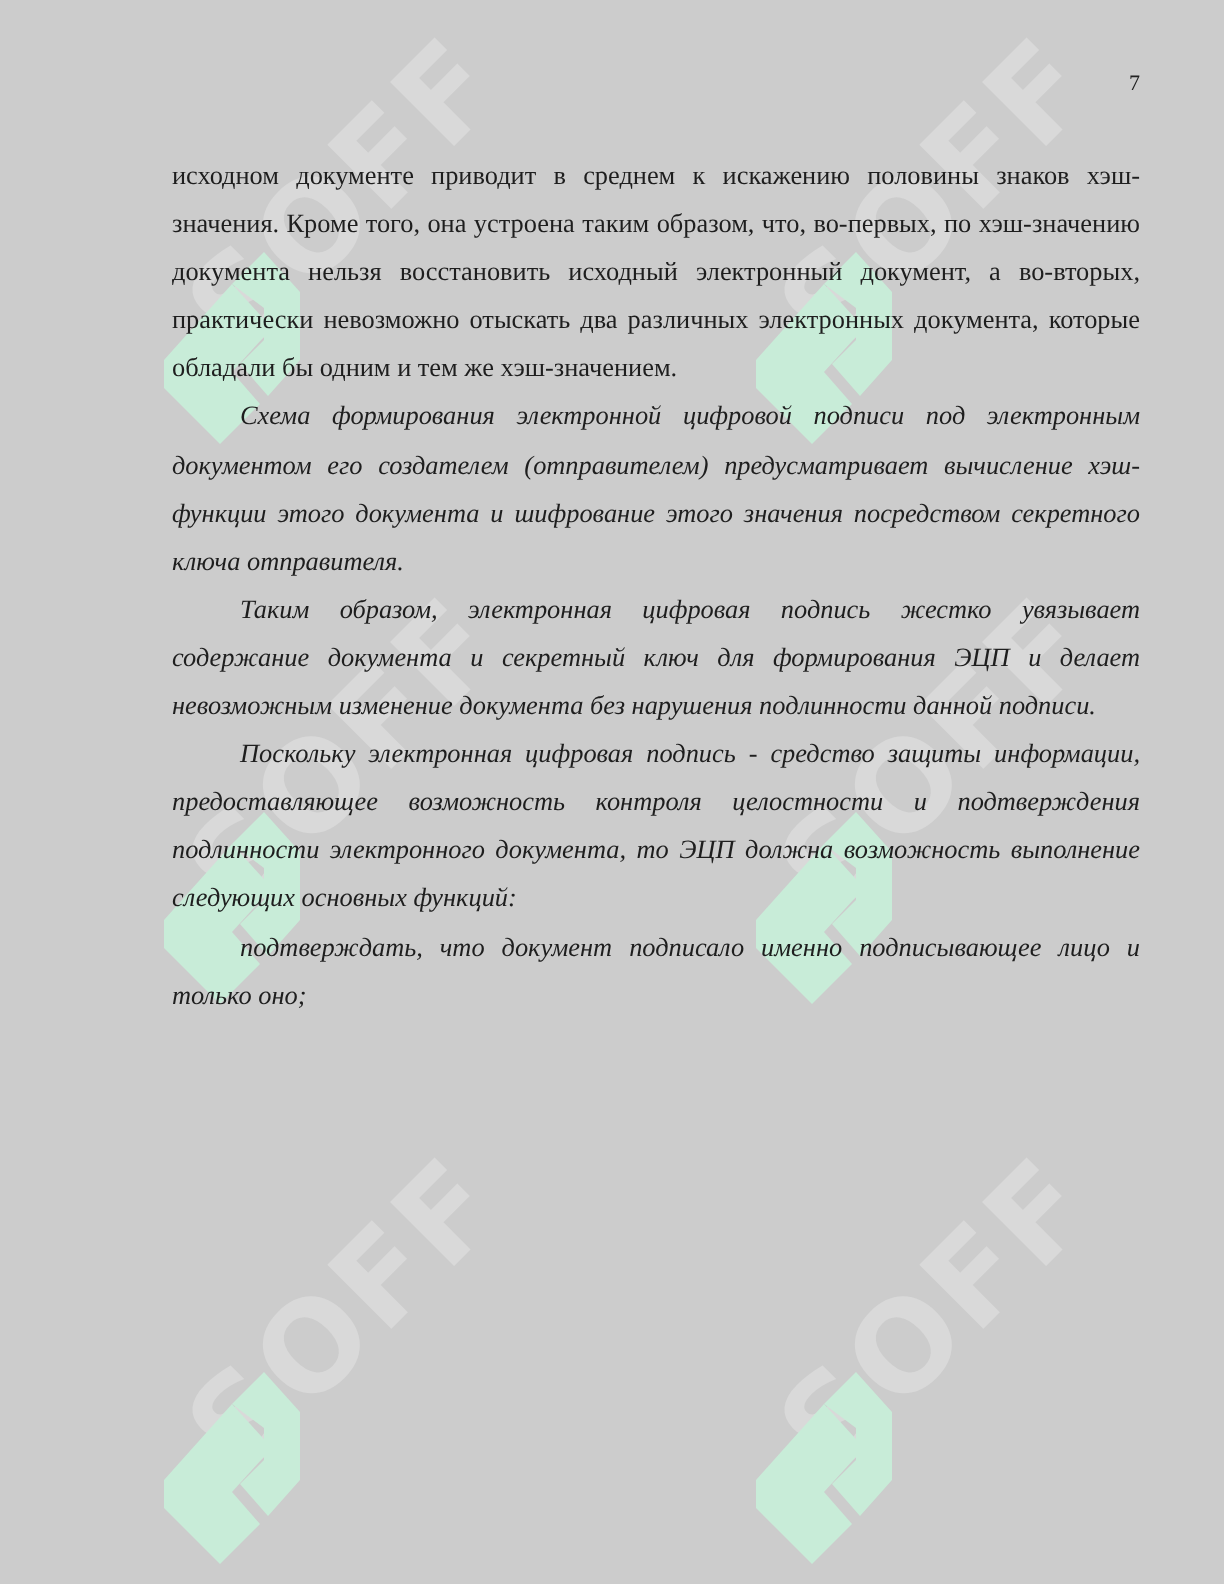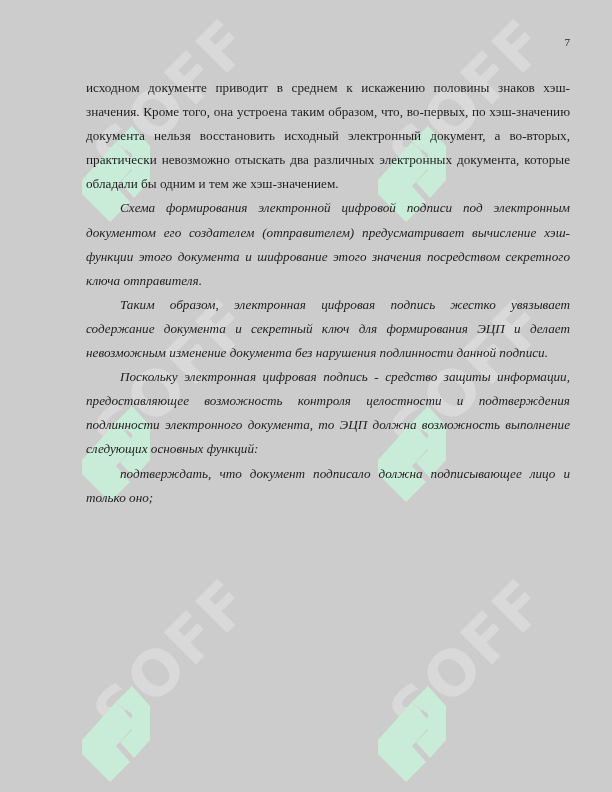--- a/index.html
+++ b/index.html
@@ -81,15 +81,15 @@
     </div>
   </div>
 
   <div class="page-number">7</div>
 
   <div class="text-body">
     <p>исходном документе приводит в среднем к искажению половины знаков хэш-значения. Кроме того, она устроена таким образом, что, во-первых, по хэш-значению документа нельзя восстановить исходный электронный документ, а во-вторых, практически невозможно отыскать два различных электронных документа, которые обладали бы одним и тем же хэш-значением.</p>
     <p class="indent">Схема формирования электронной цифровой подписи под электронным документом его создателем (отправителем) предусматривает вычисление хэш-функции этого документа и шифрование этого значения посредством секретного ключа отправителя.</p>
     <p class="indent">Таким образом, электронная цифровая подпись жестко увязывает содержание документа и секретный ключ для формирования ЭЦП и делает невозможным изменение документа без нарушения подлинности данной подписи.</p>
     <p class="indent">Поскольку электронная цифровая подпись - средство защиты информации, предоставляющее возможность контроля целостности и подтверждения подлинности электронного документа, то ЭЦП должна возможность выполнение следующих основных функций:</p>
-    <p class="indent">подтверждать, что документ подписало должна подписывающее лицо и только оно;</p>
+    <p class="indent">подтверждать, что документ подписало именно подписывающее лицо и только оно;</p>
   </div>
 </div>
 
 </body></html>

